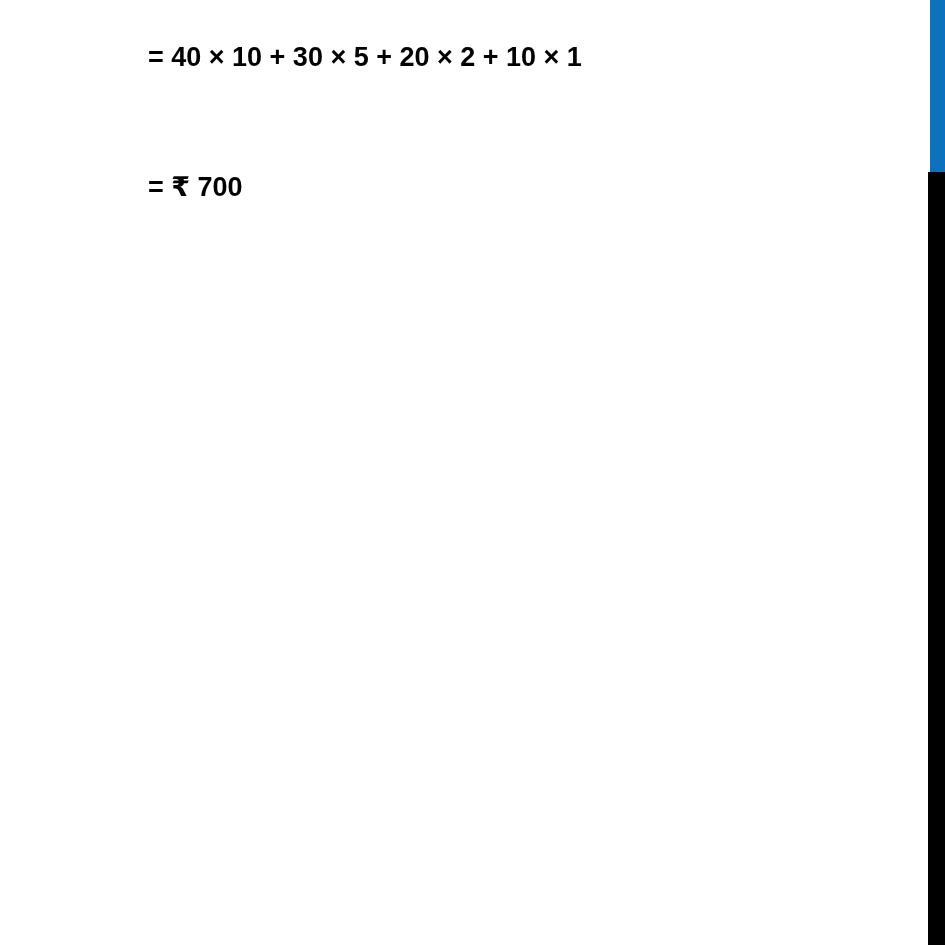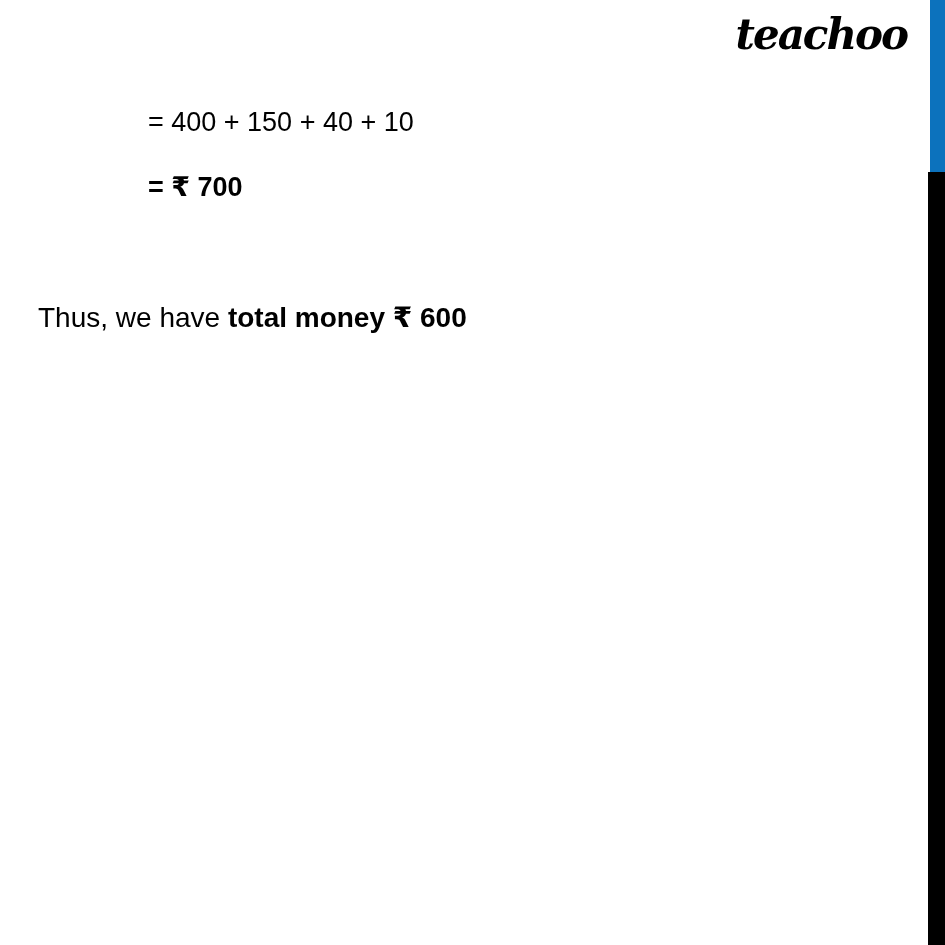--- a/index.html
+++ b/index.html
@@ -64,24 +64,20 @@
   .conclusion .bold-part { font-weight: bold; }
 </style>
 </head>
 <body>
 
 <div class="page">
 
   <div class="edge-bar-blue"></div>
   <div class="edge-bar-black"></div>
 
-  <div class="logo">teachoo</div>
 
+  <div class="eq-line eq-1">= 40 × 10 + 30 × 5 + 20 × 2 + 10 × 1</div>
 
-  <div class="eq-line eq-2">= 400 + 150 + 40 + 10</div>
 
   <div class="eq-line eq-3">= ₹ 700</div>
 
-  <div class="conclusion">
-    <span>Thus, we have </span><span class="bold-part">total money ₹ 600</span>
-  </div>
 
 </div>
 
 </body></html>

